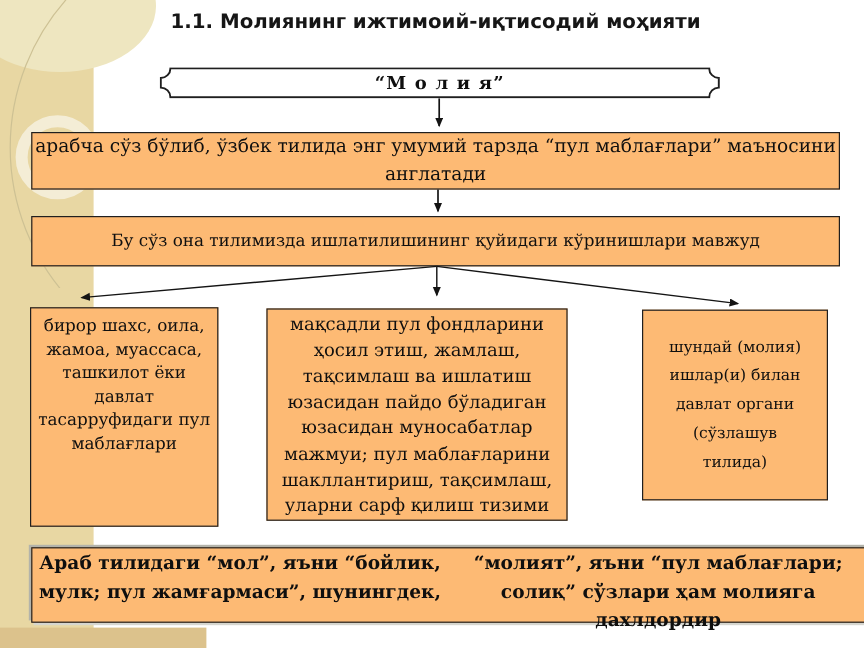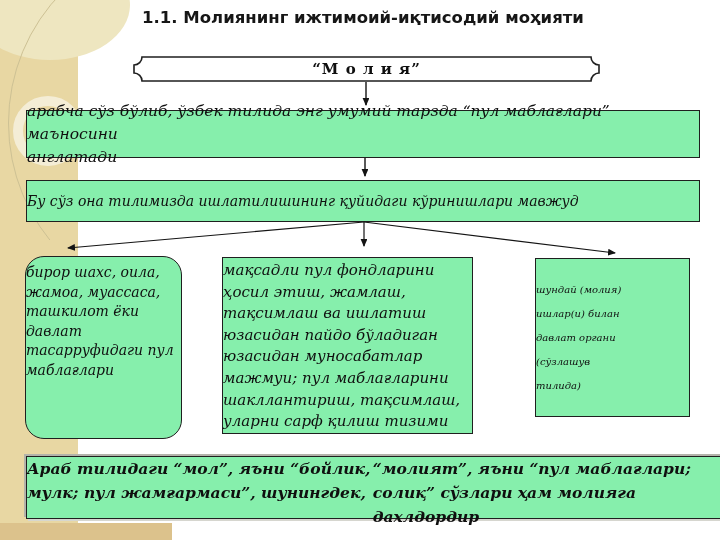--- a/index.html
+++ b/index.html
@@ -19,31 +19,31 @@
   .title{position:absolute;left:0;top:8px;width:726px;text-align:center;
          font-family:"DejaVu Sans","Liberation Sans",sans-serif;font-weight:bold;
          font-size:16.5px;color:#161616;}
 
   .plaque{position:absolute;left:133px;top:56px;width:467px;height:26px;}
   .plaque svg{position:absolute;left:0;top:0;}
   .plaque-label{position:absolute;left:0;top:0;width:100%;height:100%;display:flex;
                 align-items:center;justify-content:center;font-weight:bold;font-size:15px;
                 letter-spacing:1px;text-align:right;}
 
-  .box{position:absolute;background:#86efac;border:1.5px solid #1f1f1f;box-sizing:border-box;
-       font-style:italic;}
+  .box{position:absolute;background:#fdba74;border:1.5px solid #1f1f1f;box-sizing:border-box;
+       text-align:center;}
   .def-box{left:26px;top:110px;width:674px;height:48px;display:flex;flex-direction:column;
            justify-content:center;font-size:15.5px;line-height:23px;}
   .usage-box{left:26px;top:180px;width:674px;height:42px;display:flex;flex-direction:column;
              justify-content:center;font-size:14px;}
   .branch-left{left:25px;top:256px;width:157px;height:183px;font-size:14px;line-height:19.5px;
-               padding-top:6px;border-radius:19px;}
+               padding-top:6px;}
   .branch-center{left:222px;top:257px;width:251px;height:177px;font-size:15px;line-height:21.6px;
                  padding-top:2px;}
-  .branch-right{left:535px;top:258px;width:155px;height:159px;font-size:10px;line-height:24px;
+  .branch-right{left:535px;top:258px;width:155px;height:159px;font-size:13px;line-height:24px;
                 display:flex;flex-direction:column;justify-content:center;}
   .footer-box{left:26px;top:456px;width:699px;height:63px;display:flex;flex-direction:row;
               justify-content:center;font-weight:bold;font-size:15.5px;line-height:24px;
               box-shadow:-2px -2px 0 #b3b3aa, 2px 2px 0 #d6d6cf;}
 
   .arrows{position:absolute;left:0;top:0;pointer-events:none;}
 </style>
 </head>
 <body>
 

